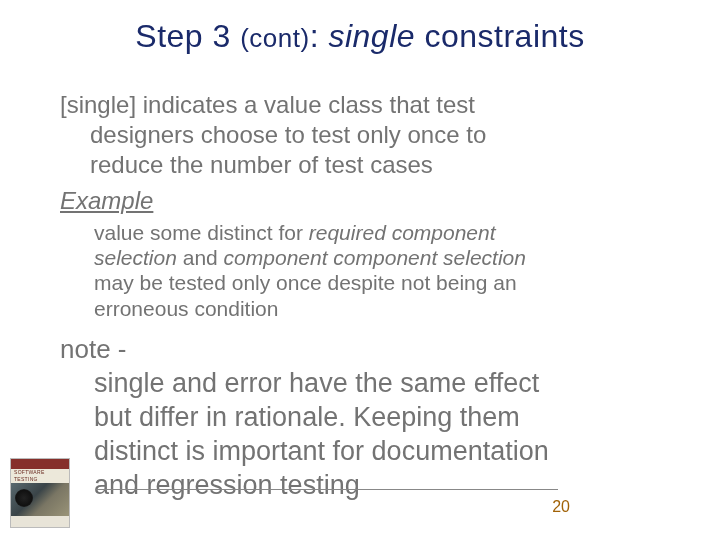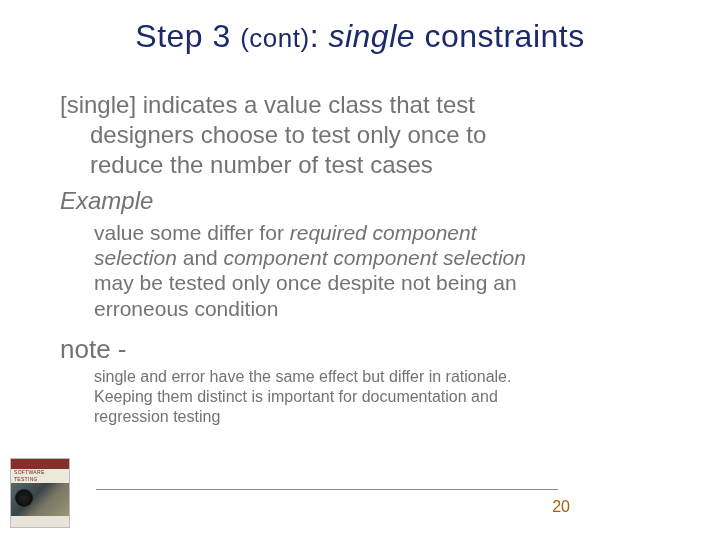--- a/index.html
+++ b/index.html
@@ -45,35 +45,36 @@
   .p1 { margin-bottom: 6px; }
   .indent-hang {
     text-indent: -30px;
     padding-left: 60px;
   }
   .example-label {
     font-style: italic;
     padding-left: 30px;
     margin-top: 4px;
     font-size: 24px;
+    text-decoration: underline;
   }
   .sub {
     font-size: 21px;
     line-height: 1.2;
     padding-left: 64px;
     text-indent: 0;
     margin-top: 4px;
   }
   .note-label {
     padding-left: 30px;
     font-size: 26px;
     margin-top: 12px;
   }
   .sub2 {
-    font-size: 16px;
+    font-size: 27px;
     line-height: 1.25;
     padding-left: 64px;
     text-indent: 0;
     margin-top: 2px;
   }
   .ital { font-style: italic; }
   .footer-line {
     position: absolute;
     left: 96px;
     right: 30px;
@@ -157,21 +158,21 @@
     <span class="t-single">single</span>
     <span class="t-constraints">constraints</span>
   </div>
 
   <div class="body">
     <div class="p1 indent-hang">
       <span>[single]</span><span> indicates a value class that test designers choose to test only once to reduce the number of test cases</span>
     </div>
     <div class="example-label">Example</div>
     <div class="sub">
-      <span>value  some differ for </span><span class="ital">required component selection</span><span> and </span><span class="ital">component component selection</span><span> may be tested only once despite not being an erroneous condition</span>
+      <span>value  some distinct for </span><span class="ital">required component selection</span><span> and </span><span class="ital">component component selection</span><span> may be tested only once despite not being an erroneous condition</span>
     </div>
     <div class="note-label">note -</div>
     <div class="sub2">single and error have the same effect but differ in rationale. Keeping them distinct is important for documentation and regression testing</div>
   </div>
 
   <div class="footer-line"></div>
   <div class="pagenum">20</div>
 
   <div class="thumb">
     <div class="band-top"></div>

